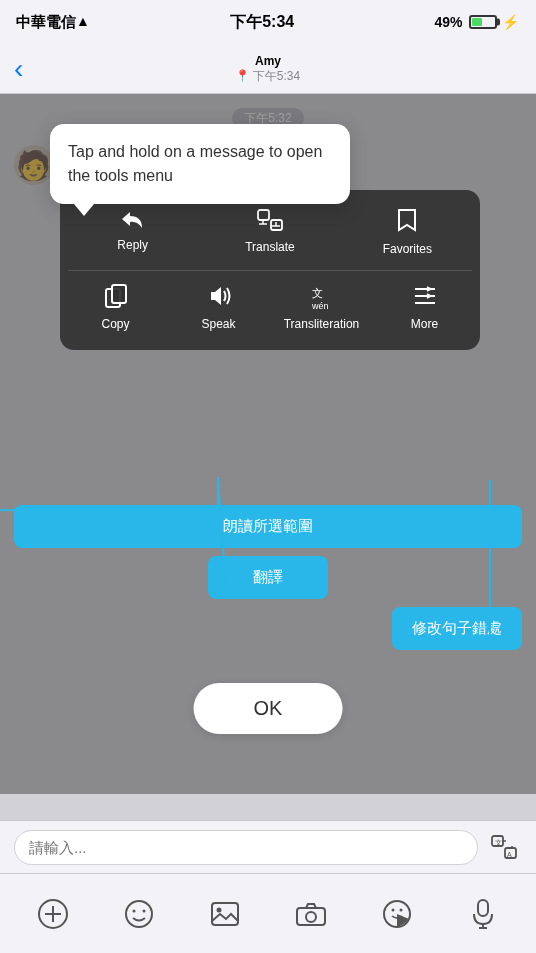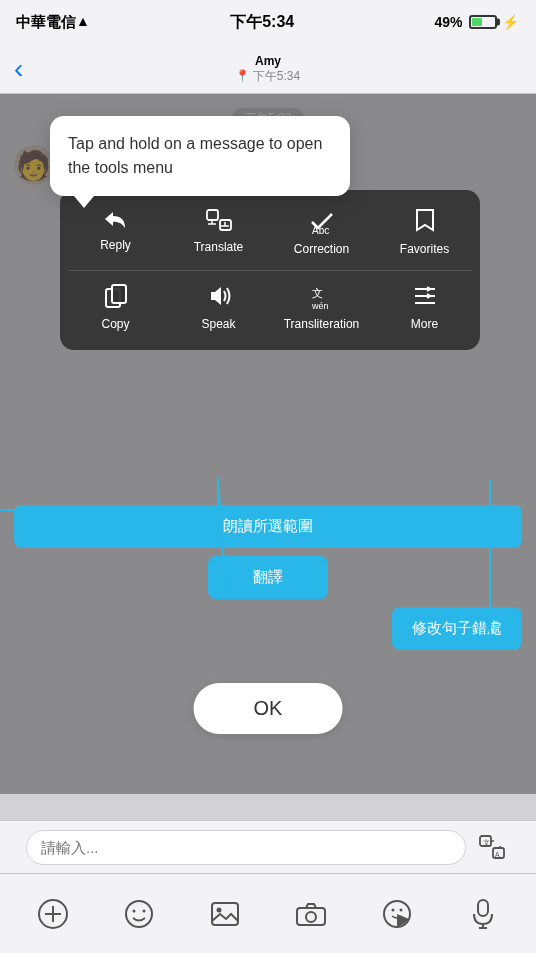--- a/index.html
+++ b/index.html
@@ -181,21 +181,21 @@
     }
 
     
     .input-bar {
       position: absolute;
       bottom: 80px;
       left: 0;
       width: 536px;
       background: #f2f2f7;
       border-top: 1px solid #c8c8cc;
-      padding: 8px 26px;
+      padding: 8px 14px;
       display: flex;
       align-items: center;
       gap: 8px;
       z-index: 10;
     }
     .input-field {
       flex: 1;
       background: #fff;
       border-radius: 20px;
       border: 1px solid #d1d1d6;
@@ -261,21 +261,21 @@
       left: 0;
       width: 536px;
       height: 700px;
       background: rgba(80,80,80,0.55);
       z-index: 4;
     }
 
     
     .tooltip-container {
       position: absolute;
-      top: 116px;
+      top: 124px;
       left: 50px;
       z-index: 25;
       width: 300px;
     }
     .tooltip-arrow {
       width: 0;
       height: 0;
       border-left: 10px solid transparent;
       border-right: 10px solid transparent;
       border-top: 12px solid #fff;
@@ -375,29 +375,20 @@
             <rect x="15" y="12" width="11" height="10" rx="2" stroke="white" stroke-width="1.8"></rect>
             <line x1="7" y1="12" x2="7" y2="16" stroke="white" stroke-width="1.5"></line>
             <line x1="3" y1="16" x2="11" y2="16" stroke="white" stroke-width="1.5"></line>
             <line x1="20" y1="14" x2="20" y2="18" stroke="white" stroke-width="1.5"></line>
             <line x1="16" y1="18" x2="24" y2="18" stroke="white" stroke-width="1.5"></line>
           </svg>
         </div>
         <span class="tool-label">Translate</span>
       </div>
 
-      <div class="tool-item">
-        <div class="tool-icon">
-          <svg width="28" height="26" viewBox="0 0 28 26" fill="none">
-            <polyline points="4,14 10,20 24,6" stroke="white" stroke-width="2.5" fill="none"></polyline>
-            <text x="4" y="26" fill="white" font-size="10" font-family="Arial">Abc</text>
-          </svg>
-        </div>
-        <span class="tool-label">Correction</span>
-      </div>
 
       <div class="tool-item">
         <div class="tool-icon">
           <svg width="24" height="26" viewBox="0 0 24 26" fill="none">
             <path d="M4 2 L4 22 L12 17 L20 22 L20 2 Z" stroke="white" stroke-width="2" fill="none"></path>
           </svg>
         </div>
         <span class="tool-label">Favorites</span>
       </div>
     </div>

